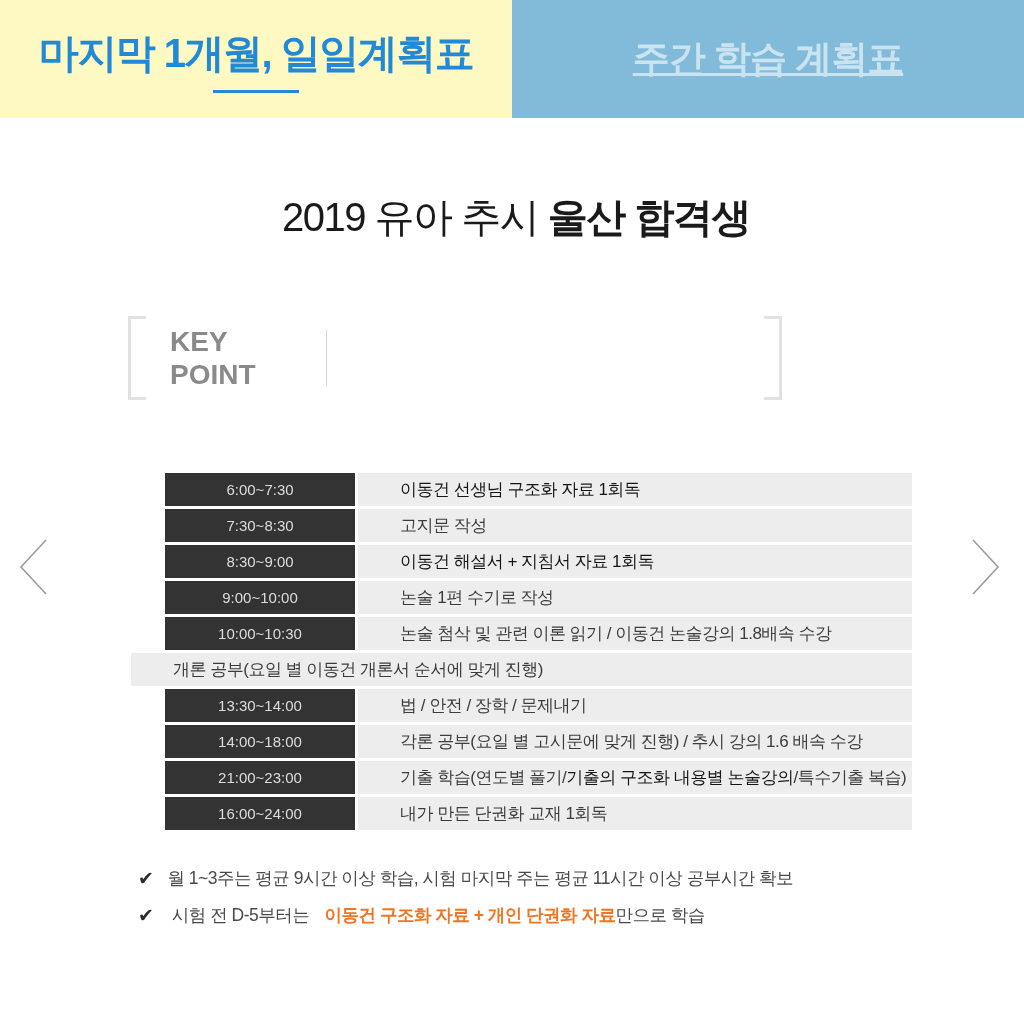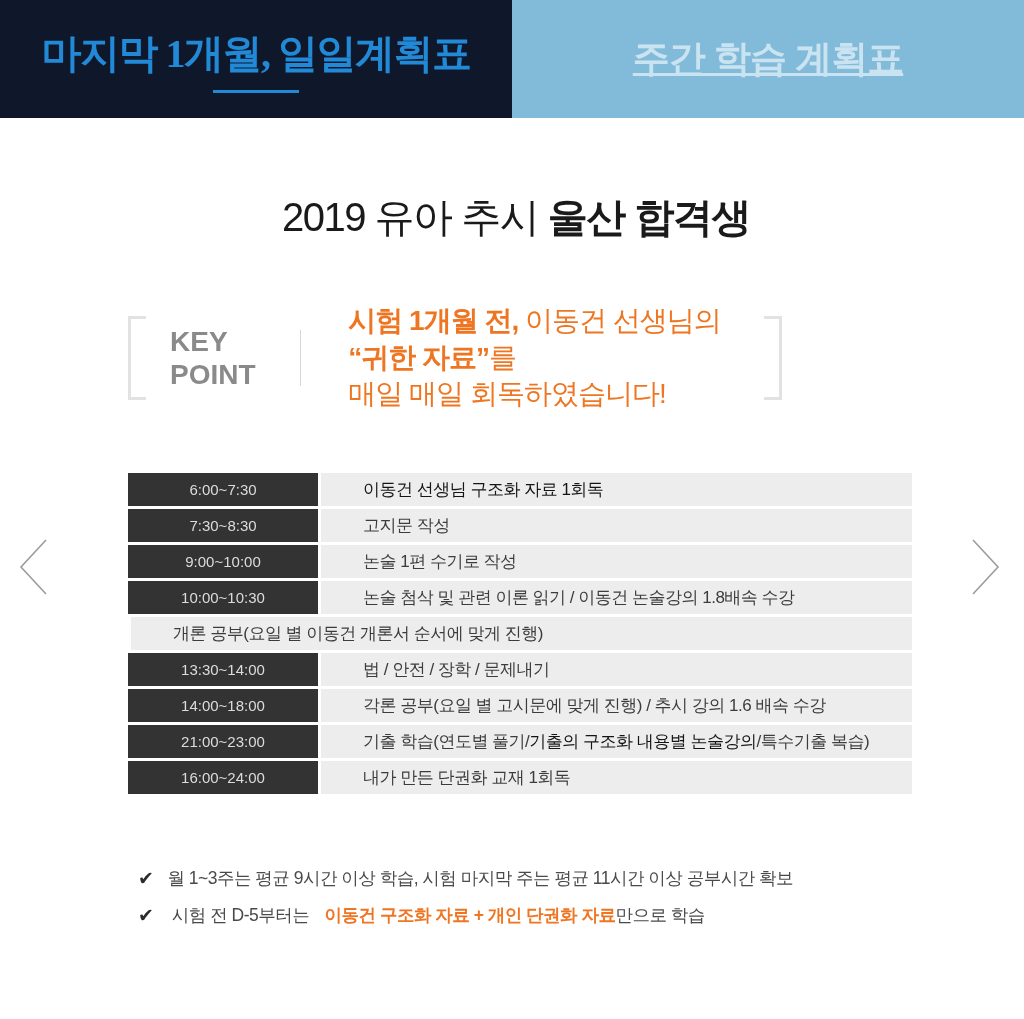--- a/index.html
+++ b/index.html
@@ -3,21 +3,21 @@
 <meta charset="utf-8">
 <style>
   * { margin:0; padding:0; box-sizing:border-box; }
   html,body { background:#ffffff; }
   body { font-family:"Liberation Sans","DejaVu Sans",sans-serif; }
   .page { position:relative; width:1024px; height:1019px; background:#fff; overflow:hidden; margin:0 auto; }
 
   
   .topbar { position:absolute; top:0; left:0; width:1024px; height:118px; display:flex; }
   .tab { width:512px; height:118px; display:flex; flex-direction:column; align-items:center; justify-content:center; cursor:pointer; }
-  .tab-left { background:#0f172a;font-family:Liberation Serif, serif; }
+  .tab-left { background:#fef9c3; }
   .tab-left .tab-label { font-size:40px; font-weight:800; letter-spacing:-1.5px; color:var(--accent_blue,#2189D6); }
   .tab-underline { width:86px; height:3px; margin-top:9px; background:var(--accent_blue,#2189D6); }
   .tab-right { background:var(--header_bg,#82BBD9); }
   .tab-right .tab-label { font-size:37px; font-weight:800; letter-spacing:-1px; color:var(--header_text,#C9E3F1);text-decoration:underline; }
 
   
   .title { position:absolute; top:190px; left:4px; width:1024px; text-align:center;
            font-size:40px; letter-spacing:-1.5px; color:var(--title_text,#1A1A1A); font-weight:400; }
   .title b { font-weight:800; }
 
@@ -29,21 +29,21 @@
   .kp-label { margin-left:24px; width:112px; font-size:28px; font-weight:700; line-height:1.18;
               color:var(--key_gray,#8A8A8A); letter-spacing:0; }
   .kp-divider { width:1px; height:56px; background:#D6D6D6; margin-left:44px; }
   .kp-message { margin-left:48px; font-size:28px; line-height:1.3; letter-spacing:-1px; color:var(--orange,#EE7623); }
   .kp-message .seg-bold { font-weight:800; }
 
   
   .schedule { position:absolute; top:473px; left:128px; width:784px; }
   .row { display:flex; height:33px; margin-bottom:3px; }
   .cell-time { flex:0 0 190px; background:var(--dark_cell,#333333); color:#DCDCDC;
-               display:flex; align-items:center; justify-content:center; font-size:15px; letter-spacing:0; }
+               display:flex; align-items:center; justify-content:center; font-size:15px; letter-spacing:0;margin-left:37px; }
   .cell-content { flex:1; margin-left:3px; background:var(--row_bg,#EDEDED); display:flex; align-items:center;
                   padding-left:42px; font-size:17px; letter-spacing:-0.5px; color:#3C3C3C; white-space:pre; }
   .cell-content .seg-bold { font-weight:400; color:#151515; }
 
   
   .notes { position:absolute; top:866px; left:138px; width:780px; }
   .note { display:flex; align-items:center; height:24px; margin-bottom:13px;
           font-size:17.5px; letter-spacing:-0.5px; color:var(--note_text,#4A4A4A); white-space:pre; }
   .check-icon { font-size:19px; color:#2B2B2B; margin-right:14px; line-height:1; }
   .note .seg-bold { font-weight:700;margin-left:11px; }
@@ -72,39 +72,39 @@
 
   <h1 class="title"><span>2019 유아 추시 </span><b>울산 합격생</b></h1>
 
   <section class="keypoint">
     <span class="bracket bracket-left"></span>
     <div class="kp-label">
       <div>KEY</div>
       <div>POINT</div>
     </div>
     <div class="kp-divider"></div>
-    <div class="kp-message">
-      <div><span class="seg-bold">시험 1개월 전, </span><span>이동건 선생님의 </span><span class="seg-bold">“귀한 자료”</span><span>를</span></div>
-      <div>매일 매일 회독하였습니다!</div>
-    </div>
     <span class="bracket bracket-right"></span>
   </section>
 
   <section class="schedule">
 
       <div class="row">
         <div class="cell-time">6:00~7:30</div>
         <div class="cell-content"><span class="seg-bold">이동건 선생님 구조화 자료 1회독</span></div>
       </div>
 
       <div class="row">
         <div class="cell-time">7:30~8:30</div>
         <div class="cell-content"><span>고지문 작성</span></div>
       </div>
 
+      <div class="row">
+        <div class="cell-time">8:30~9:00</div>
+        <div class="cell-content"><span class="seg-bold">이동건 해설서 + 지침서 자료 1회독</span></div>
+      </div>
 
       <div class="row">
         <div class="cell-time">9:00~10:00</div>
         <div class="cell-content"><span>논술 1편 수기로 작성</span></div>
       </div>
 
       <div class="row">
         <div class="cell-time">10:00~10:30</div>
         <div class="cell-content"><span>논술 첨삭 및 관련 이론 읽기 / 이동건 논술강의 1.8배속 수강</span></div>
       </div>

